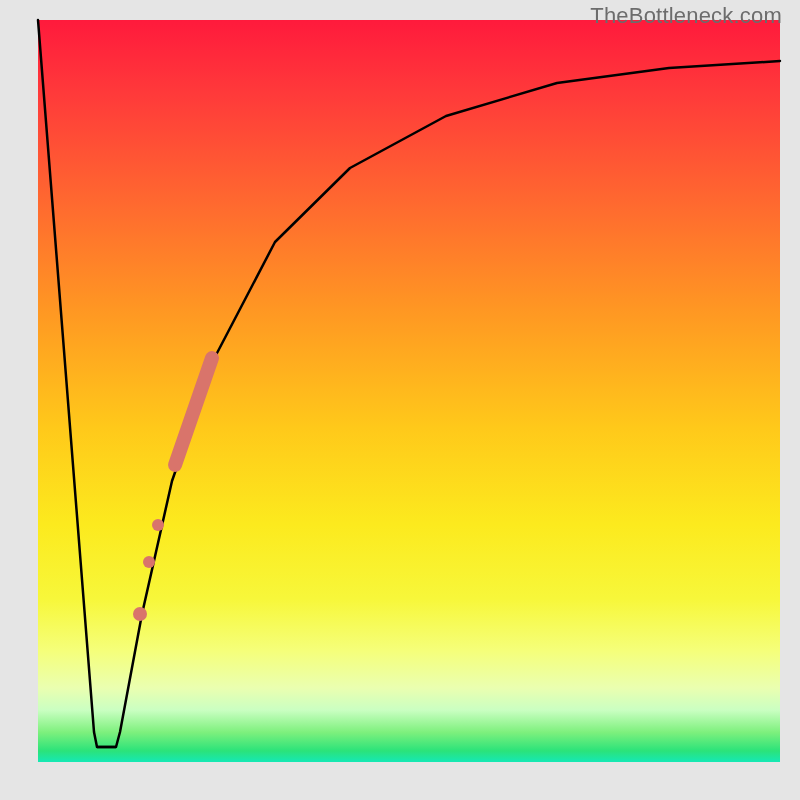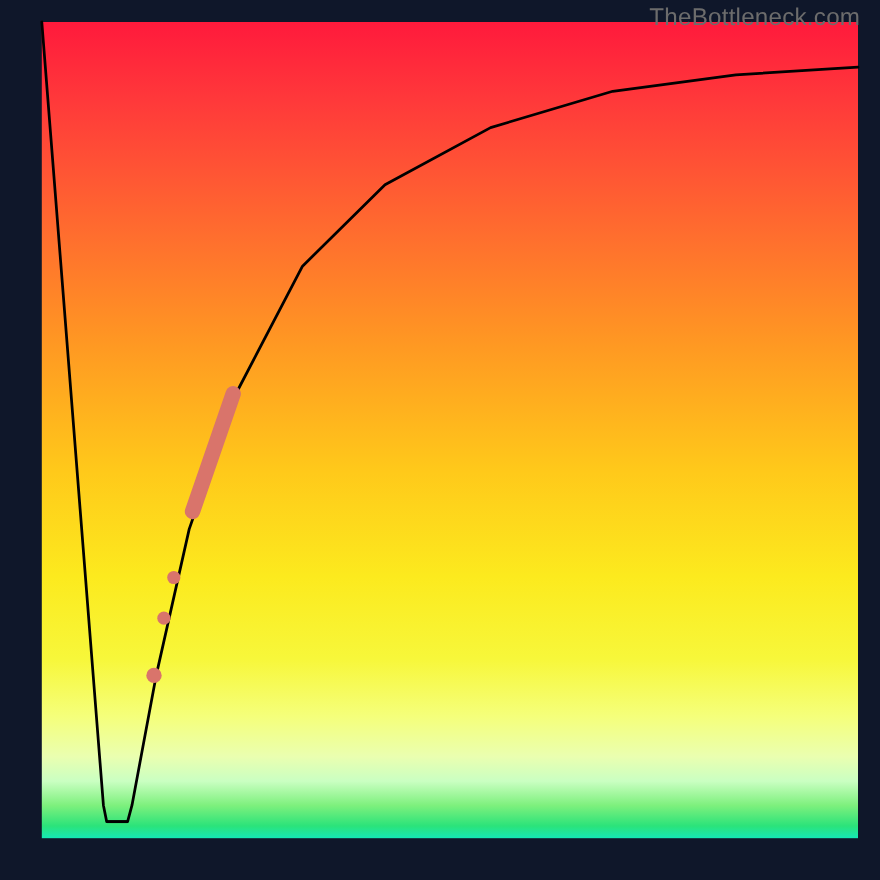--- a/index.html
+++ b/index.html
@@ -8,21 +8,21 @@
     width: 800px;
     height: 800px;
     overflow: hidden;
     background: #000;
     font-family: Arial, Helvetica, sans-serif;
   }
   .frame {
     position: relative;
     width: 800px;
     height: 800px;
-    background: #0f172a;
+    background: #e5e5e5;
   }
   .plot-area {
     position: absolute;
     left: 38px;
     top: 20px;
     width: 742px;
     height: 742px;
     background: linear-gradient(
       to bottom,
       #ff1a3c 0%,

